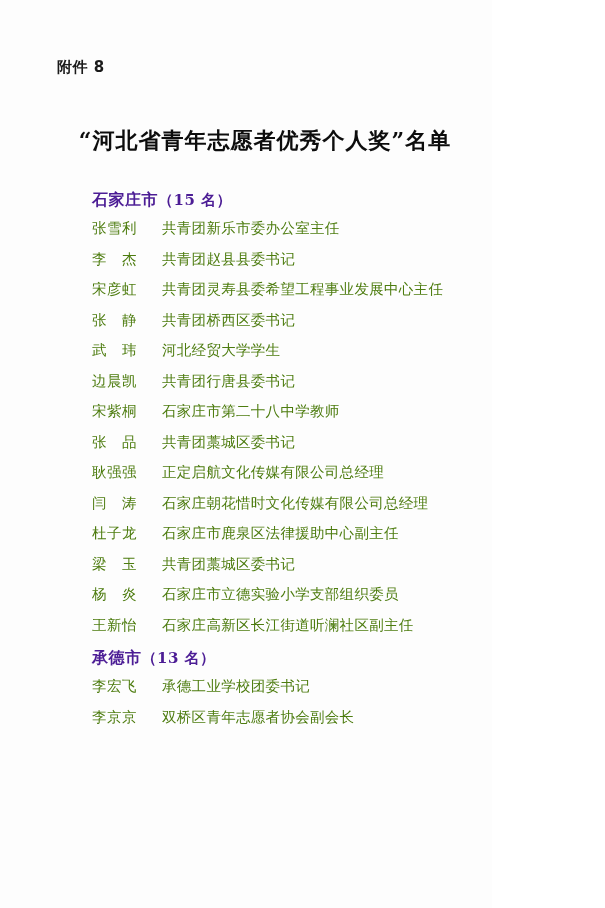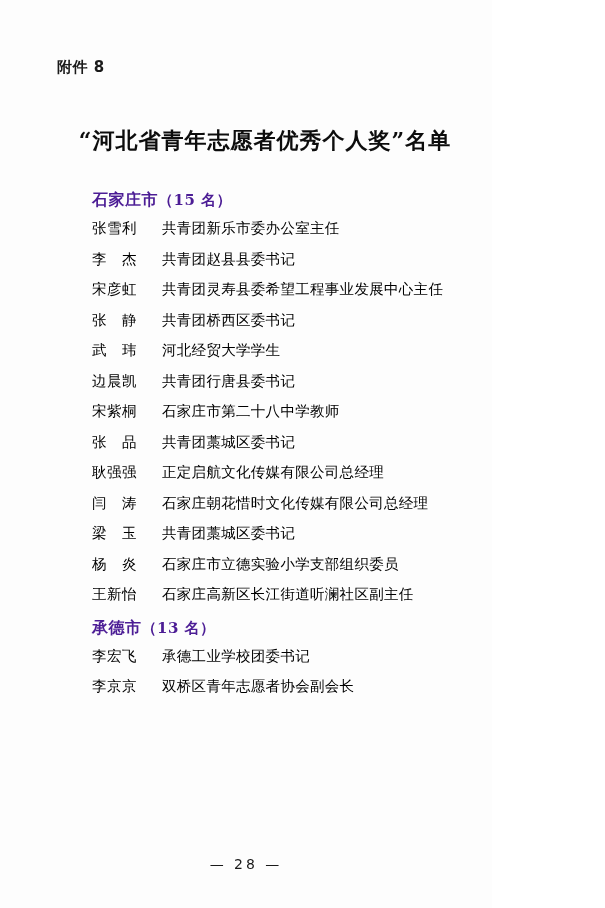--- a/index.html
+++ b/index.html
@@ -62,21 +62,21 @@
   }
   .section-head .count {
     font-weight: bold;
     font-size: 15px;
   }
   .entry {
     display: block;
     font-size: 14.5px;
     line-height: 1.0;
     margin: 0 0 16px 0;
-    color: #000000;
+    color: #4d7c0f;
     white-space: nowrap;
     font-family: "DejaVu Sans", sans-serif;
   }
   .entry .name {
     display: inline-block;
     min-width: 62px;
     letter-spacing: 0.5px;
   }
   .entry .desc {
     margin-left: 8px;
@@ -109,23 +109,23 @@
         <div class="entry"><span class="name">张雪利</span><span class="desc">共青团新乐市委办公室主任</span></div>
         <div class="entry"><span class="name">李　杰</span><span class="desc">共青团赵县县委书记</span></div>
         <div class="entry"><span class="name">宋彦虹</span><span class="desc">共青团灵寿县委希望工程事业发展中心主任</span></div>
         <div class="entry"><span class="name">张　静</span><span class="desc">共青团桥西区委书记</span></div>
         <div class="entry"><span class="name">武　玮</span><span class="desc">河北经贸大学学生</span></div>
         <div class="entry"><span class="name">边晨凯</span><span class="desc">共青团行唐县委书记</span></div>
         <div class="entry"><span class="name">宋紫桐</span><span class="desc">石家庄市第二十八中学教师</span></div>
         <div class="entry"><span class="name">张　品</span><span class="desc">共青团藁城区委书记</span></div>
         <div class="entry"><span class="name">耿强强</span><span class="desc">正定启航文化传媒有限公司总经理</span></div>
         <div class="entry"><span class="name">闫　涛</span><span class="desc">石家庄朝花惜时文化传媒有限公司总经理</span></div>
+        <div class="entry"><span class="name">杜子龙</span><span class="desc">石家庄市鹿泉区法律援助中心副主任</span></div>
         <div class="entry"><span class="name">梁　玉</span><span class="desc">共青团藁城区委书记</span></div>
         <div class="entry"><span class="name">杨　炎</span><span class="desc">石家庄市立德实验小学支部组织委员</span></div>
         <div class="entry"><span class="name">王新怡</span><span class="desc">石家庄高新区长江街道听澜社区副主任</span></div>
         <div class="section-head"><span>承德市</span><span class="count">（13 名）</span></div>
         <div class="entry"><span class="name">李宏飞</span><span class="desc">承德工业学校团委书记</span></div>
         <div class="entry"><span class="name">李京京</span><span class="desc">双桥区青年志愿者协会副会长</span></div>
       </div>
   </div>
 
-  <div class="page-number">— 28 —</div>
 </div>
 
 </body></html>

